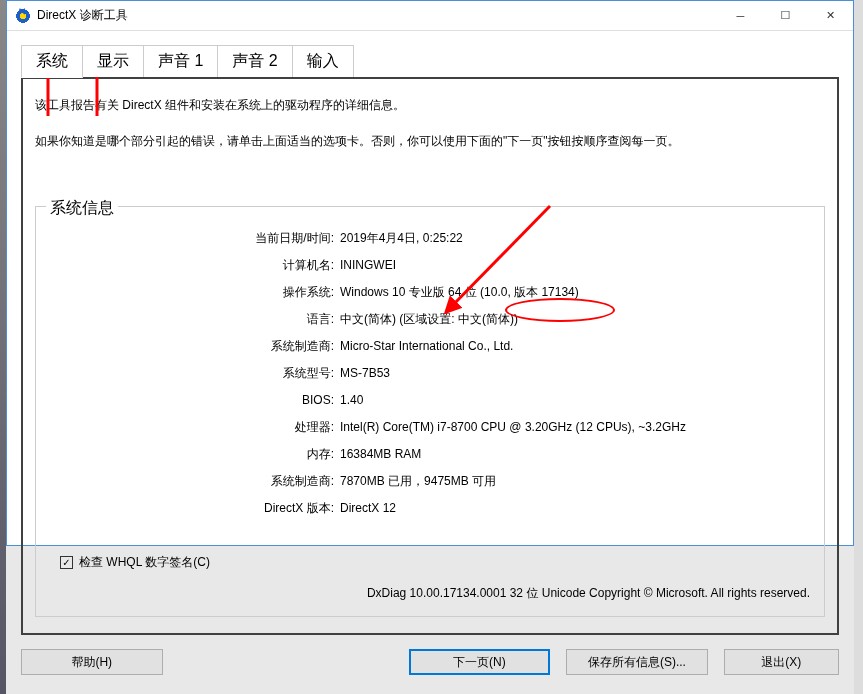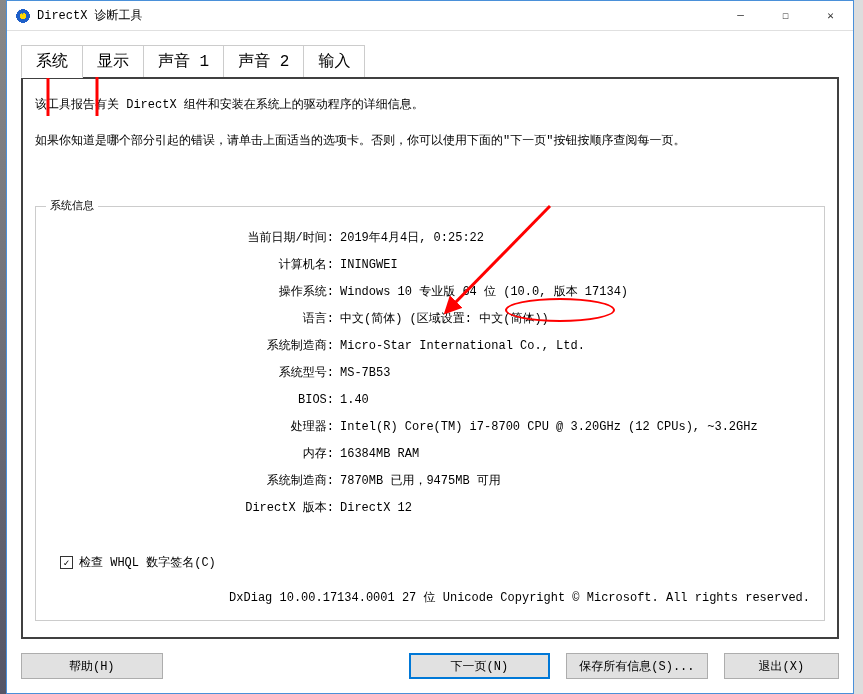--- a/index.html
+++ b/index.html
@@ -10,24 +10,23 @@
       width: 863px;
       height: 694px;
       position: relative;
       overflow: hidden;
     }
     .window {
       position: absolute;
       left: 6px;
       top: 0;
       width: 848px;
-      height: 694px;
+      height: 546px;
       background: #fff;
       border: 1px solid #4a90d9;
-      font-family: Liberation Mono, monospace;
     }
     .titlebar {
       height: 30px;
       background: #fff;
       display: flex;
       align-items: center;
       padding-left: 8px;
       border-bottom: 1px solid #e0e0e0;
     }
     .titlebar-icon {
@@ -104,21 +103,21 @@
       flex: 1;
       display: flex;
       flex-direction: column;
     }
     .groupbox-title {
       position: absolute;
       top: -9px;
       left: 10px;
       background: #fff;
       padding: 0 4px;
-      font-size: 11px;
+      font-size: 16px;
     }
     .info-rows { margin-top: 4px; }
     .info-row {
       display: flex;
       margin-bottom: 9px;
       line-height: 1.5;
       align-items: center;
     }
     .info-label {
       width: 290px;
@@ -265,21 +264,21 @@
             <div class="info-label">DirectX 版本:</div>
             <div class="info-value">DirectX 12</div>
           </div>
         </div>
 
         <div class="checkbox-row">
           <div class="checkbox">✓</div>
           <span>检查 WHQL 数字签名(C)</span>
         </div>
 
-        <div class="copyright">DxDiag 10.00.17134.0001 27 位 Unicode  Copyright © Microsoft. All rights reserved.</div>
+        <div class="copyright">DxDiag 10.00.17134.0001 32 位 Unicode  Copyright © Microsoft. All rights reserved.</div>
       </div>
     </div>
 
     <div class="bottom-buttons">
       <button class="btn btn-help">帮助(H)</button>
       <button class="btn btn-next default">下一页(N)</button>
       <button class="btn btn-save">保存所有信息(S)...</button>
       <button class="btn btn-exit">退出(X)</button>
     </div>
   </div>

